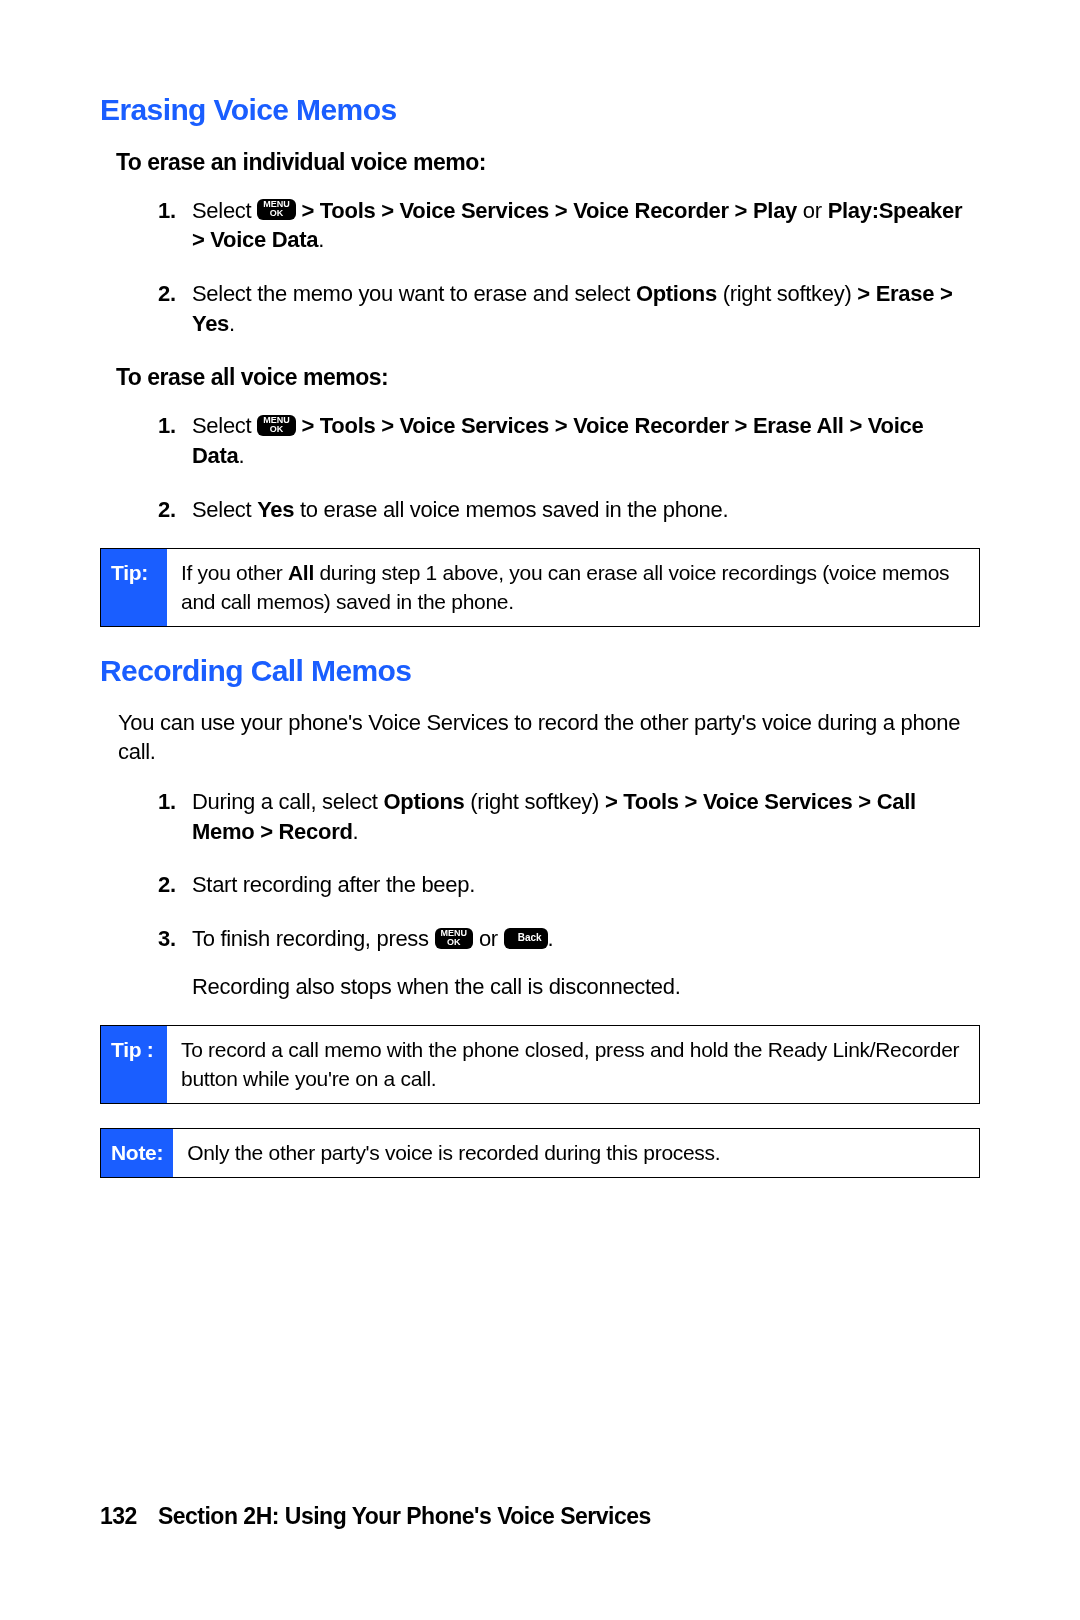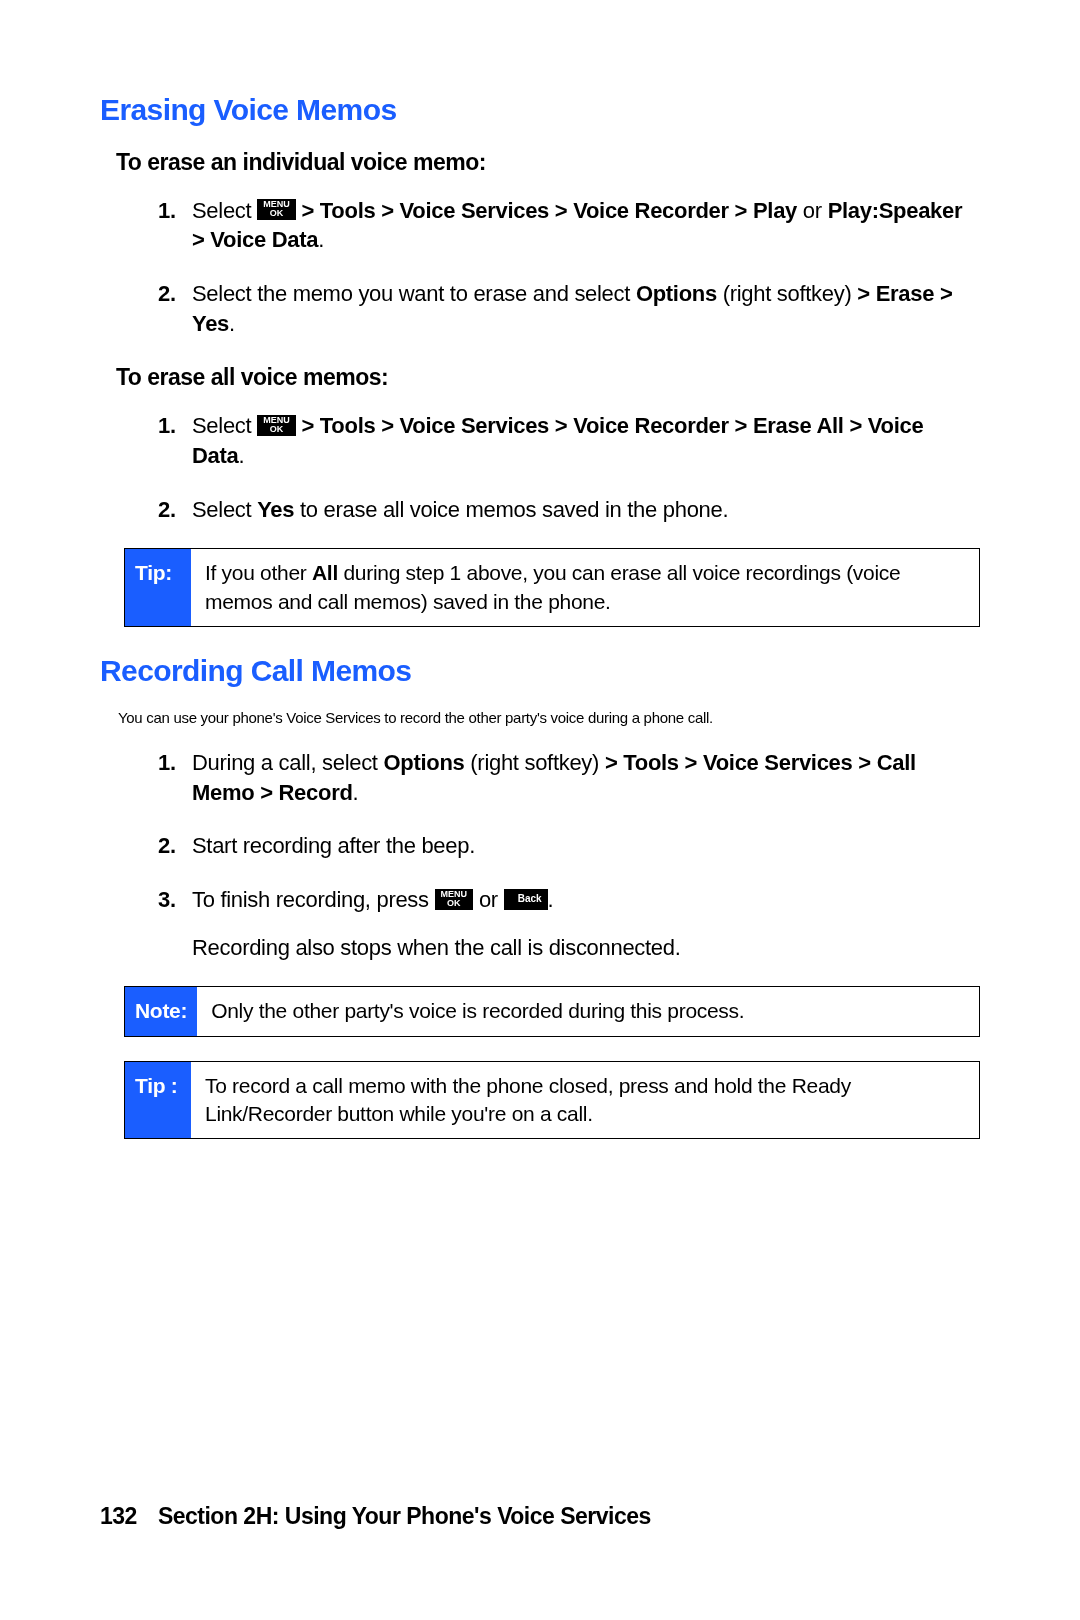--- a/index.html
+++ b/index.html
@@ -27,21 +27,21 @@
     letter-spacing: -0.6px;
   }
   .sub {
     font-weight: bold;
     font-size: 23px;
     margin: 0 0 18px 0;
     letter-spacing: -0.5px;
     padding-left: 16px;
   }
   .intro {
-    font-size: 15px;
+    font-size: 22px;
     padding-left: 18px;
     margin: 4px 0 20px 0;
     letter-spacing: -0.3px;
   }
   ol.steps {
     list-style: none;
     padding: 0 0 0 58px;
     margin: 0 0 10px 0;
   }
   ol.steps > li {
@@ -57,40 +57,40 @@
     top: 0;
     font-weight: bold;
   }
   .key {
     display: inline-flex;
     flex-direction: column;
     align-items: center;
     justify-content: center;
     background: #000;
     color: #fff;
-    border-radius: 0;
+    border-radius: 6px;
     padding: 1px 6px 2px 6px;
     font-size: 10px;
     font-weight: bold;
     line-height: 1;
     vertical-align: middle;
     min-width: 24px;
     min-height: 18px;
     position: relative;
     top: -2px;
     letter-spacing: 0;
   }
   .key .l1 { font-size: 9px; }
   .key .l2 { font-size: 9px; }
   .key.single .l1 { font-size: 10px; margin-left: 8px; }
   strong { font-weight: bold; }
   .callout {
     display: flex;
     border: 1.5px solid #000;
-    margin: 12px 0 24px 24px;
+    margin: 12px 0 24px 0;
     font-size: 21px;
     letter-spacing: -0.3px;
   }
   .callout .label {
     background: #1a5eff;
     color: #fff;
     font-weight: bold;
     padding: 10px 10px;
     min-width: 66px;
     box-sizing: border-box;
@@ -195,26 +195,26 @@
         </span>
       <span> or </span>
       <span class="key single">
           <span class="l1">Back</span>
         </span><span>.</span>
       <span class="cont-inner">Recording also stops when the call is disconnected.</span>
     </li>
   </ol>
 
   <div class="callout">
+    <div class="label">Tip :</div>
+    <div class="body">To record a call memo with the phone closed, press and hold the Ready Link/Recorder button while you're on a call.</div>
+  </div>
+
+  <div class="callout">
     <div class="label">Note:</div>
     <div class="body">Only the other party's voice is recorded during this process.</div>
-  </div>
-
-  <div class="callout">
-    <div class="label">Tip :</div>
-    <div class="body">To record a call memo with the phone closed, press and hold the Ready Link/Recorder button while you're on a call.</div>
   </div>
 
   <div class="footer">
     <span class="pg">132</span>
     <span>Section 2H: Using Your Phone's Voice Services</span>
   </div>
 </div>
 
 </body></html>

